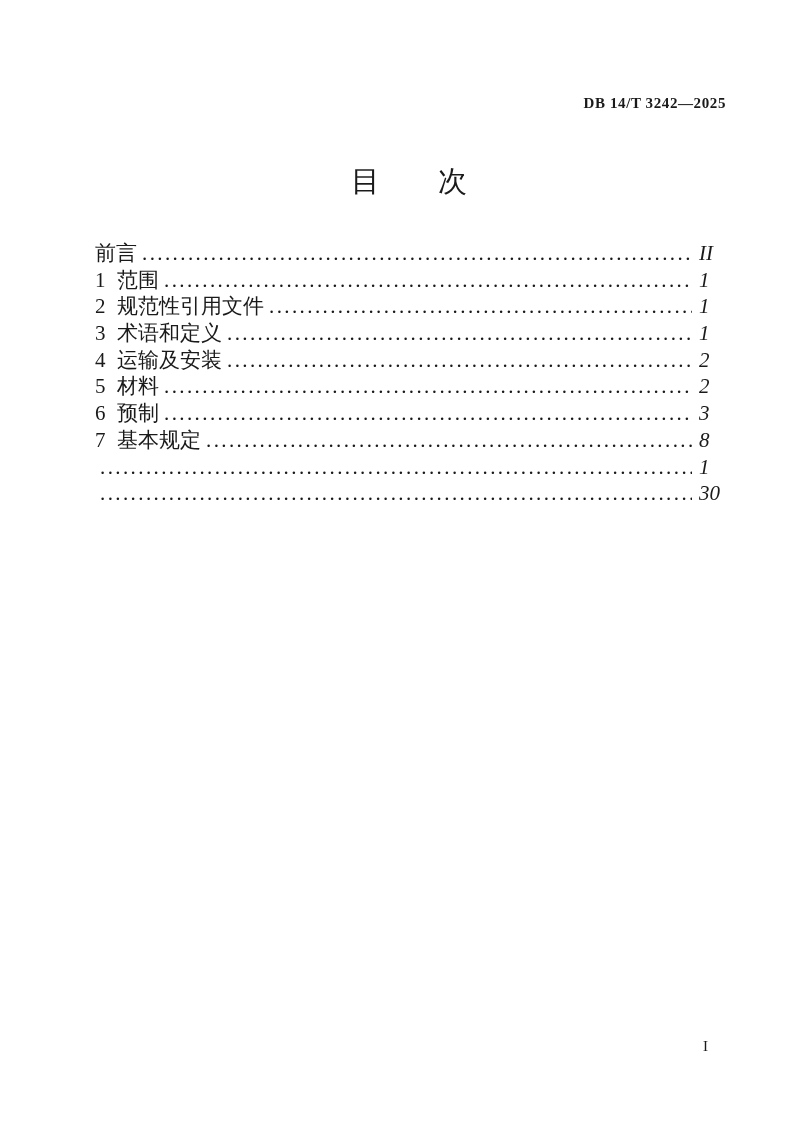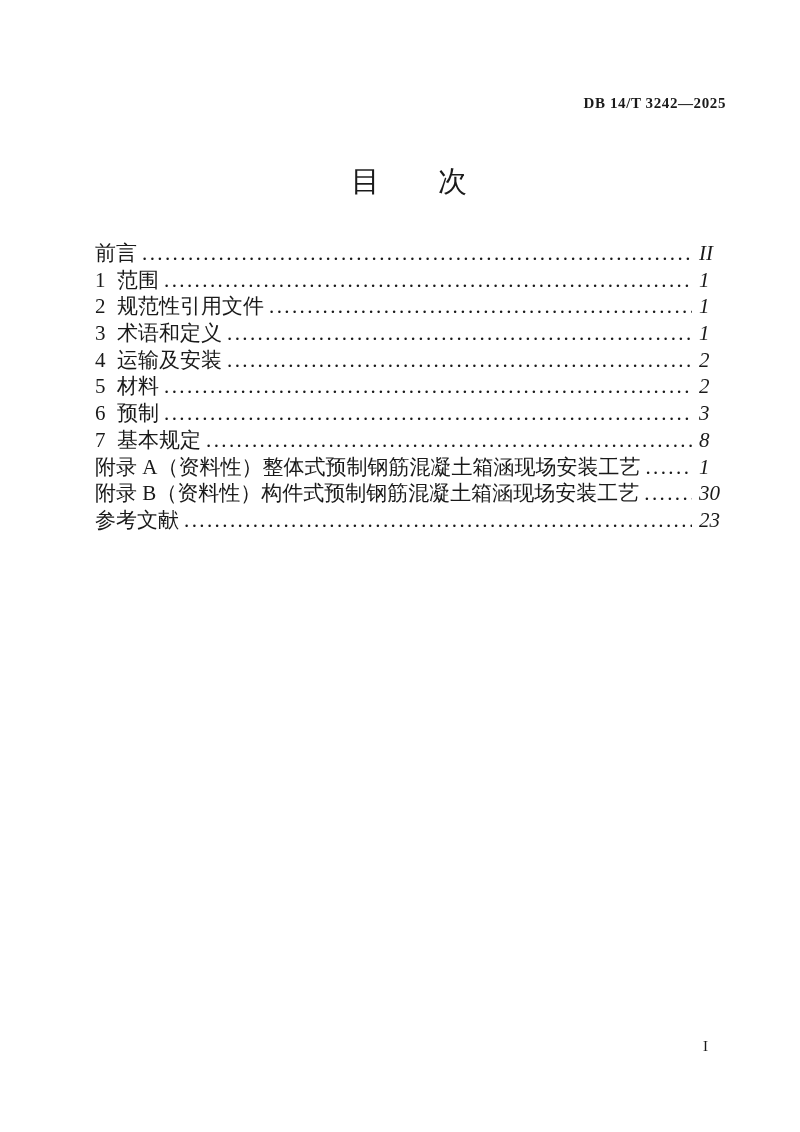--- a/index.html
+++ b/index.html
@@ -144,33 +144,25 @@
 
     <div class="toc-entry">
       <span class="toc-num">7</span>
       <span class="toc-label">基本规定</span>
       <span class="toc-dots"></span>
       <span class="toc-page">8</span>
     </div>
 
     <div class="toc-entry">
       
-      <span class="toc-label">附录 A（资料性）整体式预制钢筋混凝土箱涵现场安装工艺</span>
       <span class="toc-dots"></span>
       <span class="toc-page">1</span>
     </div>
 
     <div class="toc-entry">
       
-      <span class="toc-label">附录 B（资料性）构件式预制钢筋混凝土箱涵现场安装工艺</span>
       <span class="toc-dots"></span>
       <span class="toc-page">30</span>
     </div>
 
-    <div class="toc-entry">
-      
-      <span class="toc-label">参考文献</span>
-      <span class="toc-dots"></span>
-      <span class="toc-page">23</span>
-    </div>
   </div>
 
 <div class="footer-pagenum">I</div>
 
 </body></html>

